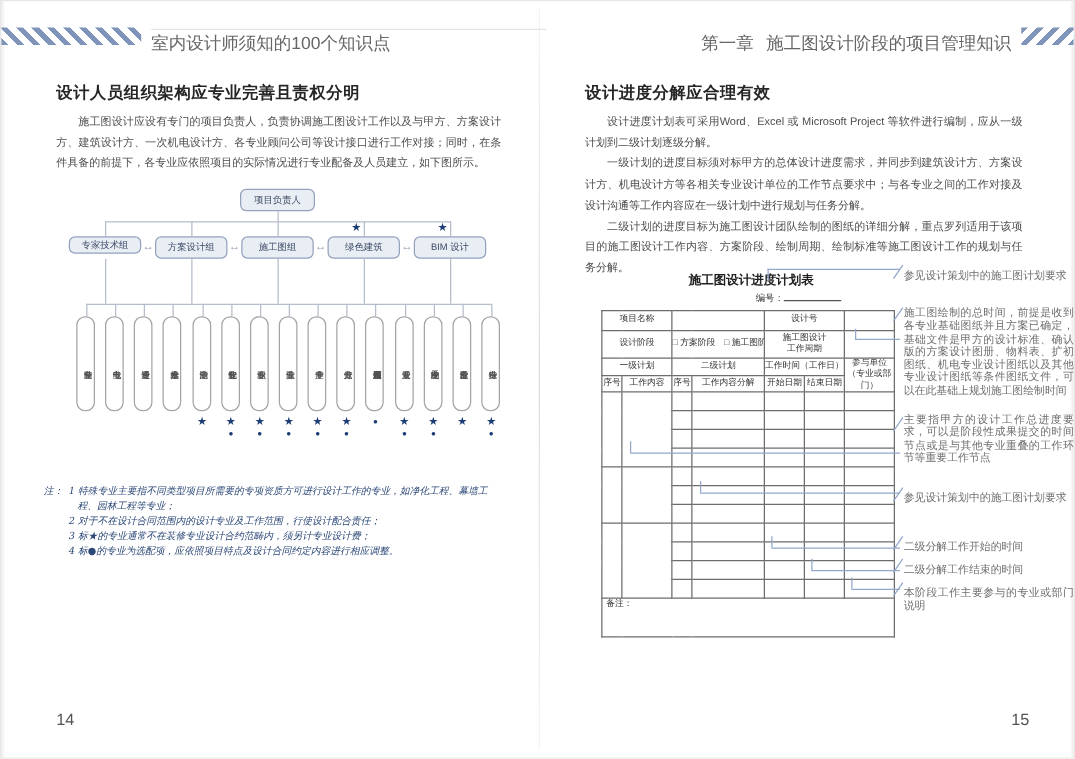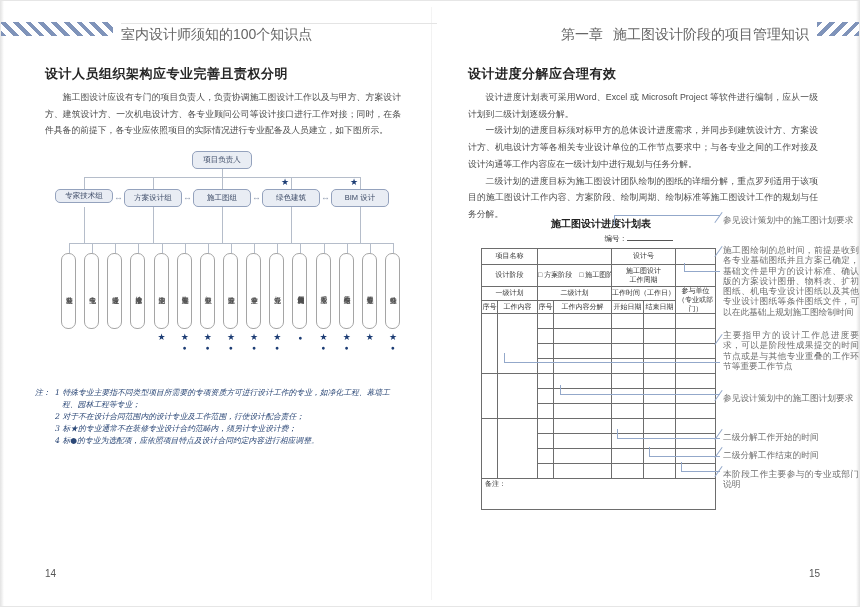--- a/index.html
+++ b/index.html
@@ -8,21 +8,21 @@
   .edge{position:absolute;top:0;bottom:0;width:3px;background:linear-gradient(90deg,#e9e9e9,#fff);}
   .edge.right{right:0;background:linear-gradient(270deg,#e9e9e9,#fff);}
   .hdr-stripes{position:absolute;top:21px;height:14px;}
   .hdr-stripes.left{left:0;width:112px;background:repeating-linear-gradient(45deg,#8094ba 0 4px,#fff 4px 9px);}
   .hdr-stripes.right{right:0;width:42px;background:repeating-linear-gradient(135deg,#8094ba 0 4px,#fff 4px 9px);}
   .hdr-text{position:absolute;top:25px;font-size:14px;color:#666;white-space:nowrap;}
   .hdr-text.left{left:120px;}
   .hdr-text.right{right:50px;}
   .hdr-text .chap{margin-right:10px;}
   .hdr-rule{position:absolute;left:120px;top:22px;width:316px;height:1px;background:#e4e4e4;}
-  .page-num{position:absolute;top:567px;font-size:10px;color:#555;}
+  .page-num{position:absolute;top:567px;font-size:13px;color:#555;}
   .page-num.l{left:44px;} .page-num.r{left:808px;}
   .page{position:absolute;top:0;height:607px;}
   .page.left{left:0;width:430px;}
   .page.right{left:455px;width:405px;}
   .sec-title{position:absolute;font-size:13px;font-weight:bold;color:#262626;letter-spacing:.5px;white-space:nowrap;}
   .body-par{font-size:8.8px;color:#4c4c4c;line-height:1.9;text-align:justify;text-indent:2em;}
   
   .org{position:absolute;left:30px;top:150px;width:390px;height:208px;}
   .oc-line{position:absolute;background:#b5bdca;}
   .oc-box{position:absolute;border:1px solid #94a2bd;background:#e9edf4;border-radius:5px;font-size:7.5px;color:#3c4a66;display:flex;align-items:center;justify-content:center;box-sizing:border-box;white-space:nowrap;}

